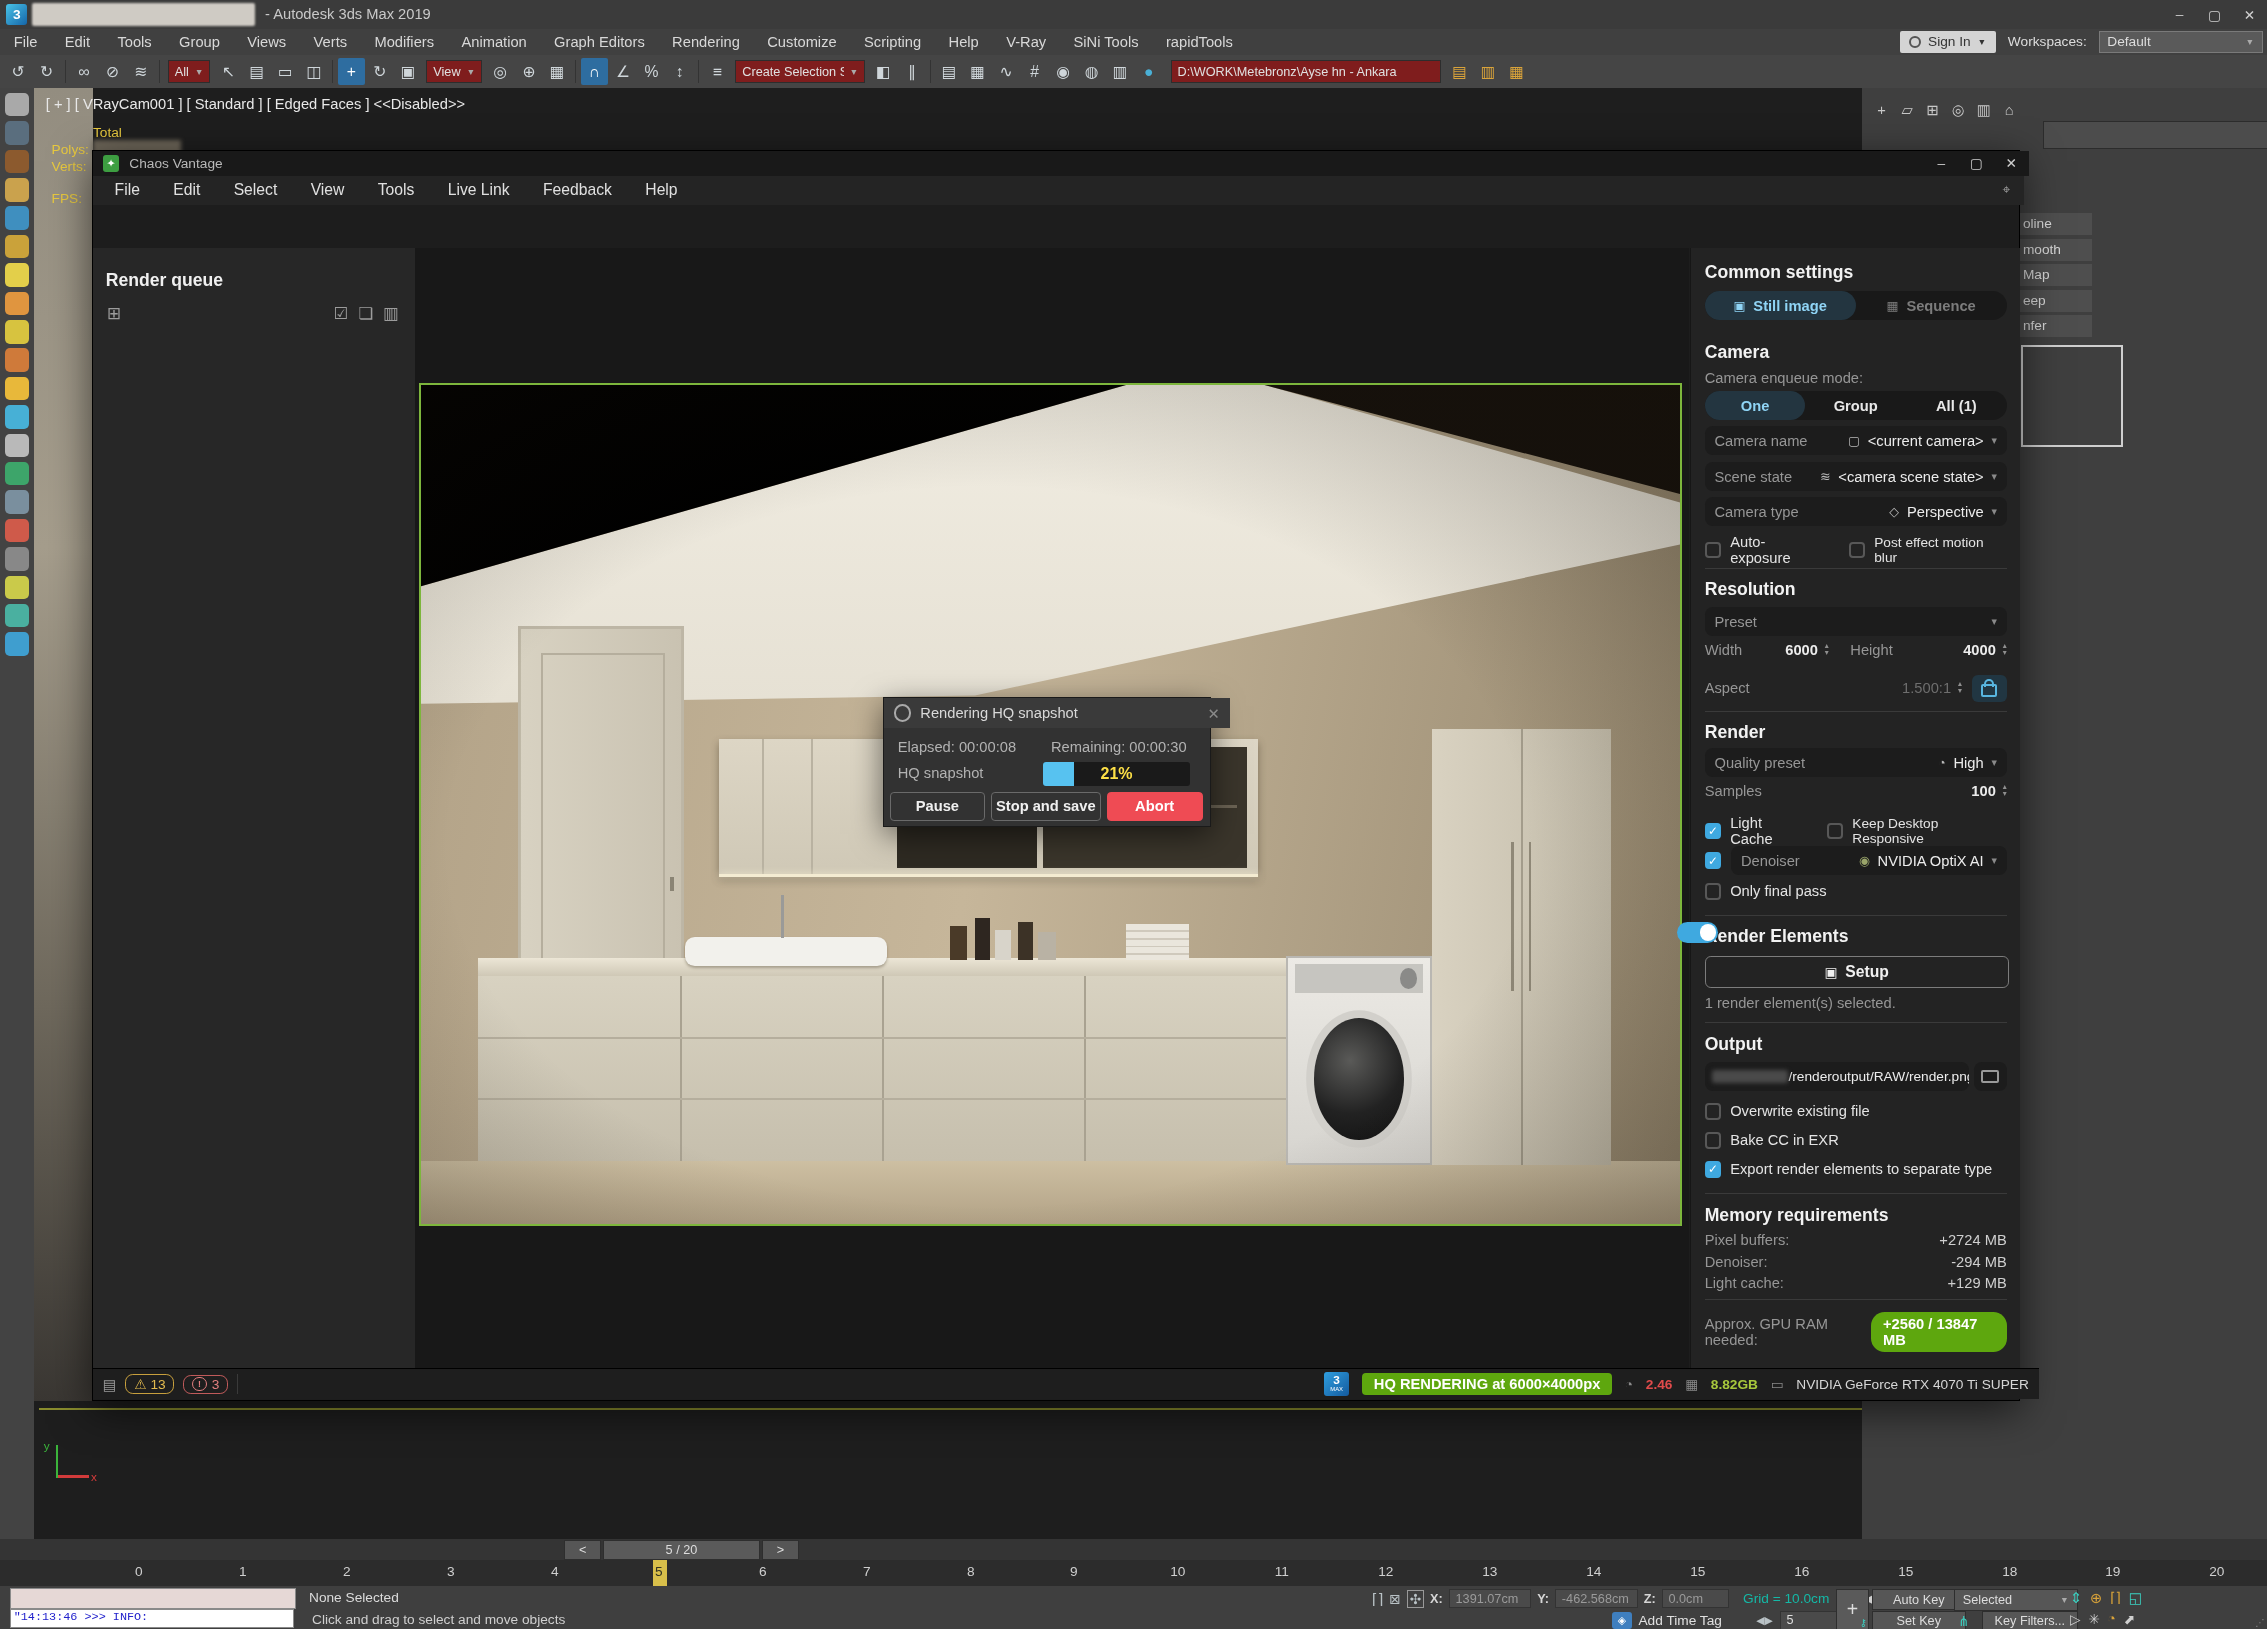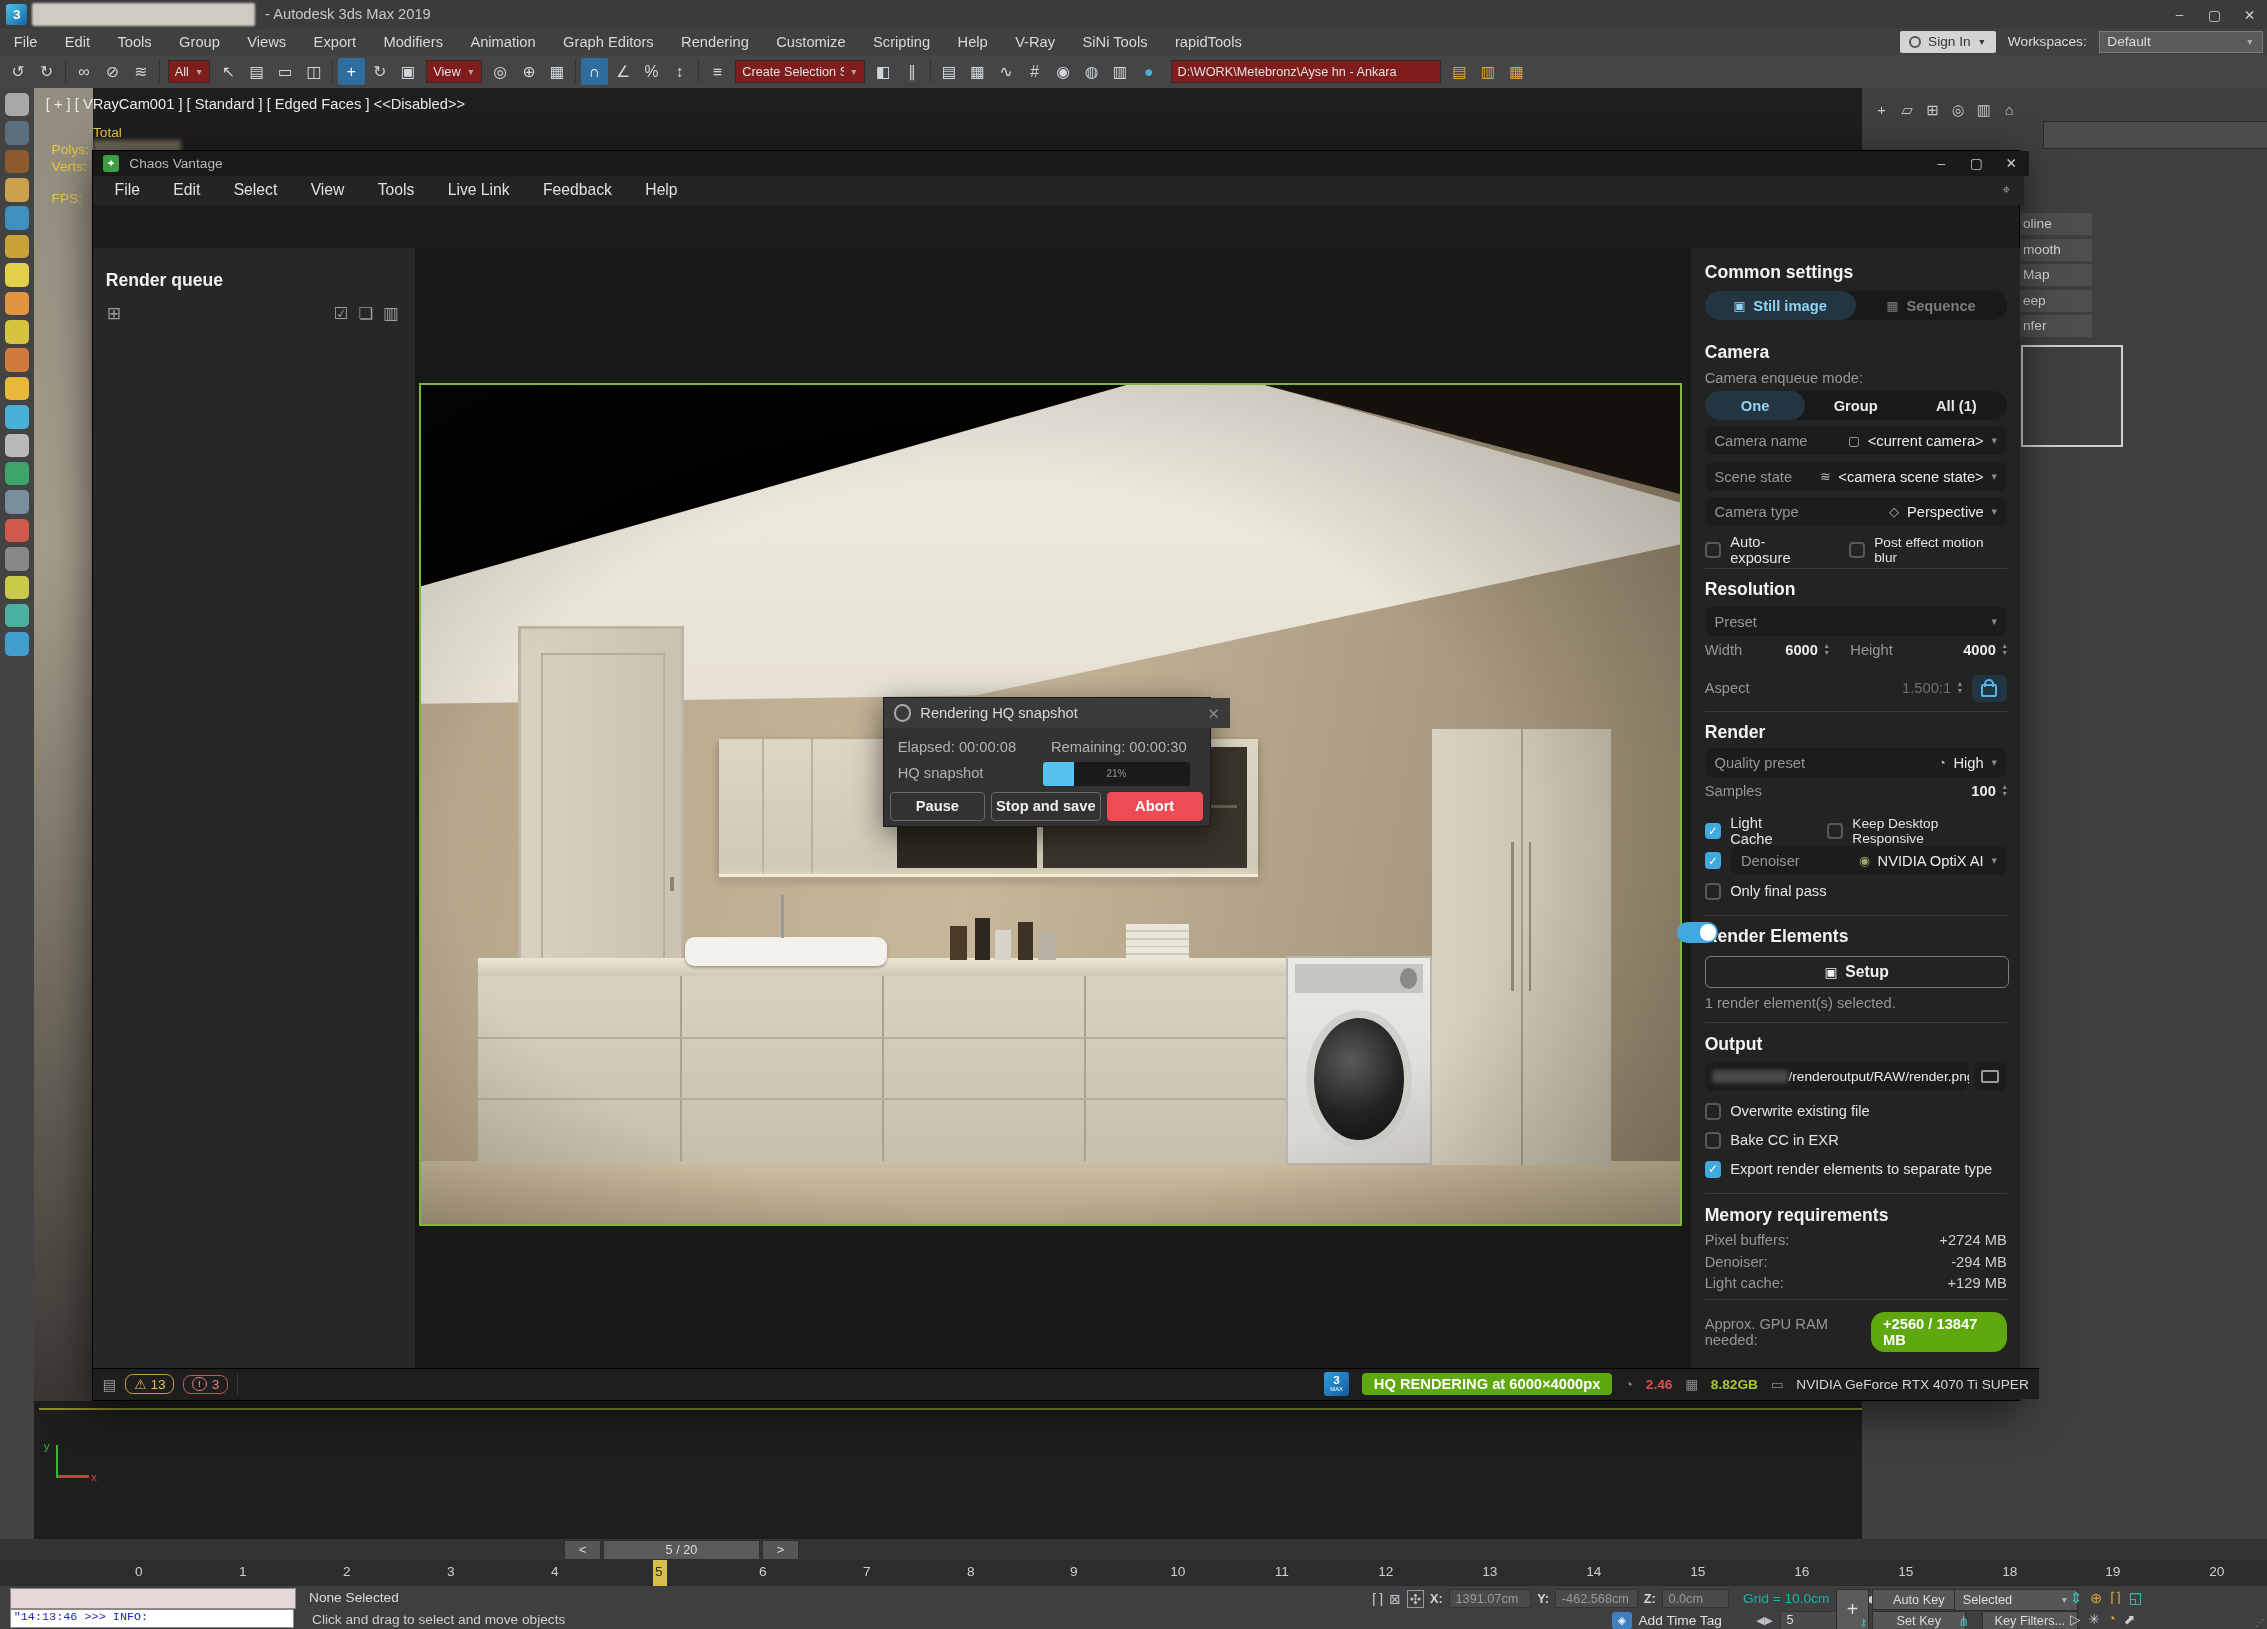--- a/index.html
+++ b/index.html
@@ -80,21 +80,21 @@
   .circlex{width:12.7px;height:12.7px;border:1.5px solid #e37f7f;border-radius:50%;display:inline-flex;align-items:center;justify-content:center;font-size:8.8px;font-weight:bold;}
   .hqbadge{background:#5ea70e;color:#fff;font-weight:bold;font-size:14.7px;border-radius:3.9px;padding:2.9px 11.8px;}
   .maxchip{width:25.5px;height:23.5px;background:linear-gradient(135deg,#2f9fe0,#145a9e);border-radius:2.9px;color:#fff;display:flex;flex-direction:column;align-items:center;justify-content:center;line-height:1;}
   
   .dlg{left:790px;top:546px;width:326px;height:128px;background:#323232;border:1px solid #1a1a1a;box-shadow:0 7.8px 29px rgba(0,0,0,.55);}
   .dlgtitle{left:0;top:0;width:100%;height:30px;background:#3a3a3a;color:#d9d9d9;font-size:14.7px;}
   .dlgbtn{height:26.5px;border:1px solid #6a6a6a;border-radius:3.9px;background:#323232;color:#f0f0f0;font-weight:bold;font-size:14.7px;display:inline-flex;align-items:center;justify-content:center;}
   .abort{background:#ef4b54;border-color:#ef4b54;color:#fff;}
   .pbar{width:147px;height:23.5px;background:#1a1a1a;border-radius:2.9px;position:relative;overflow:hidden;}
   .pfill{position:absolute;left:0;top:0;bottom:0;background:#57c2f0;}
-  .ptext{position:absolute;inset:0;display:flex;align-items:center;justify-content:center;color:#737373;font-weight:bold;font-size:10px;}
+  .ptext{position:absolute;inset:0;display:flex;align-items:center;justify-content:center;color:#fde047;font-weight:bold;font-size:16px;}
   
   .licon:nth-child(1){background:#a9a9a9}.licon:nth-child(2){background:#5a6e7e}.licon:nth-child(3){background:#8c5a2e}
   .licon:nth-child(4){background:#caa24d}.licon:nth-child(5){background:#3f8fbf}.licon:nth-child(6){background:#caa23a}
   .licon:nth-child(7){background:#e3cf4a}.licon:nth-child(8){background:#e0953f}.licon:nth-child(9){background:#d7c33f}
   .licon:nth-child(10){background:#cf7a3a}.licon:nth-child(11){background:#e8b83a}.licon:nth-child(12){background:#47b0d6}
   .licon:nth-child(13){background:#b9b9b9}.licon:nth-child(14){background:#3da56a}.licon:nth-child(15){background:#7a8f9e}
   .licon:nth-child(16){background:#cf5a4a}.licon:nth-child(17){background:#888}.licon:nth-child(18){background:#caca4a}
   .licon:nth-child(19){background:#4ab0a0}.licon:nth-child(20){background:#3f9ecf}
   .glyph{color:#b9c2c6;}
 </style>
@@ -113,21 +113,21 @@
       <span class="winbtn">✕</span>
     </div>
   </div>
 
   <div class="a f max-menubar">
     <span class="mi">File</span>
     <span class="mi">Edit</span>
     <span class="mi">Tools</span>
     <span class="mi">Group</span>
     <span class="mi">Views</span>
-    <span class="mi">Export</span>
+    <span class="mi">Verts</span>
     <span class="mi">Modifiers</span>
     <span class="mi">Animation</span>
     <span class="mi">Graph Editors</span>
     <span class="mi">Rendering</span>
     <span class="mi">Customize</span>
     <span class="mi">Scripting</span>
     <span class="mi">Help</span>
     <span class="mi">V-Ray</span>
     <span class="mi">SiNi Tools</span>
     <span class="mi">rapidTools</span>

